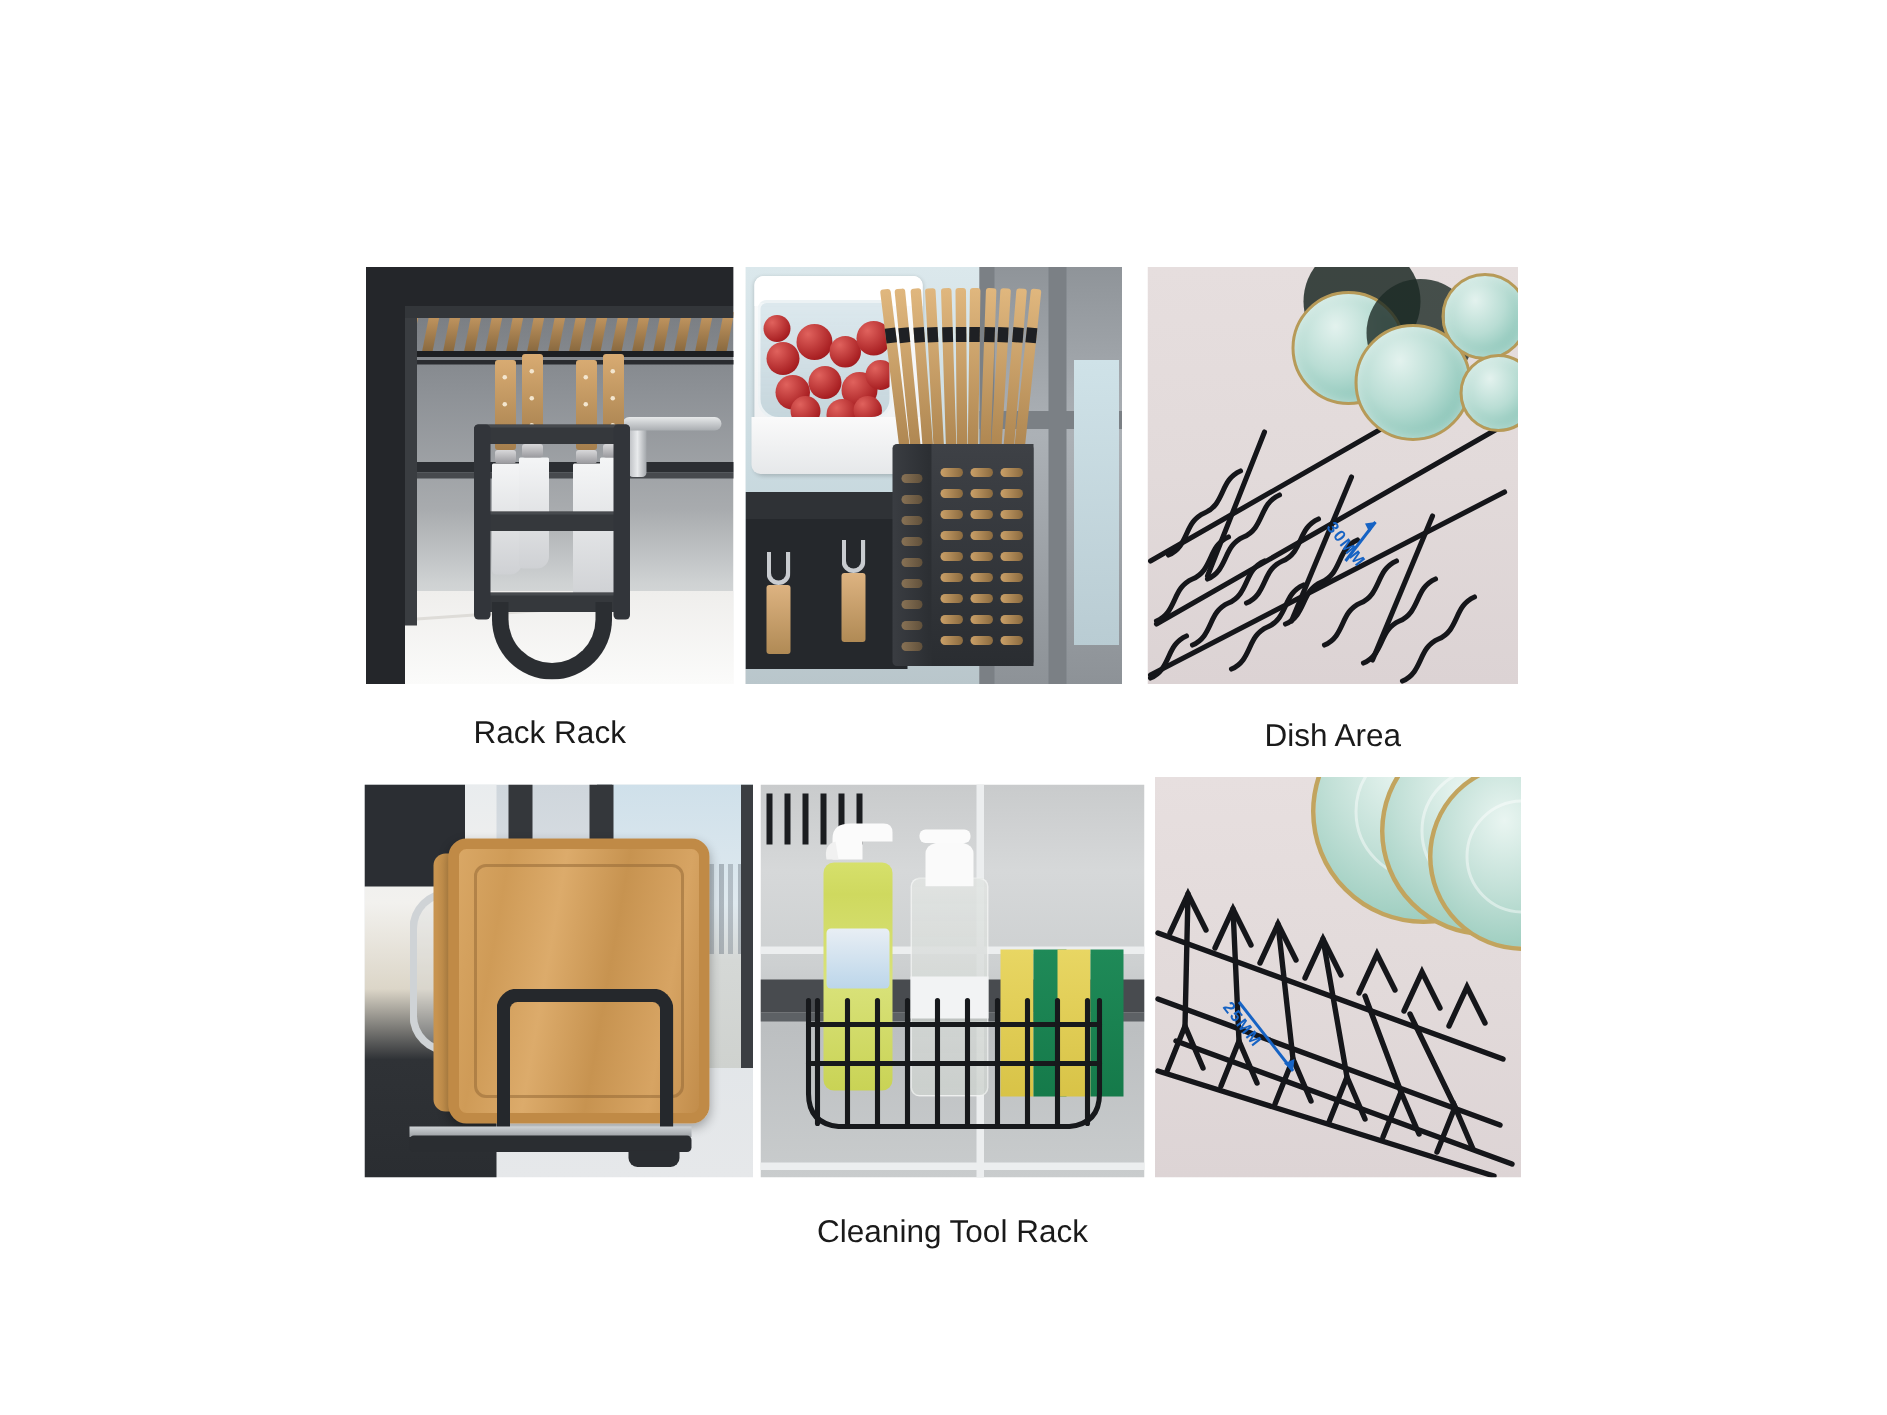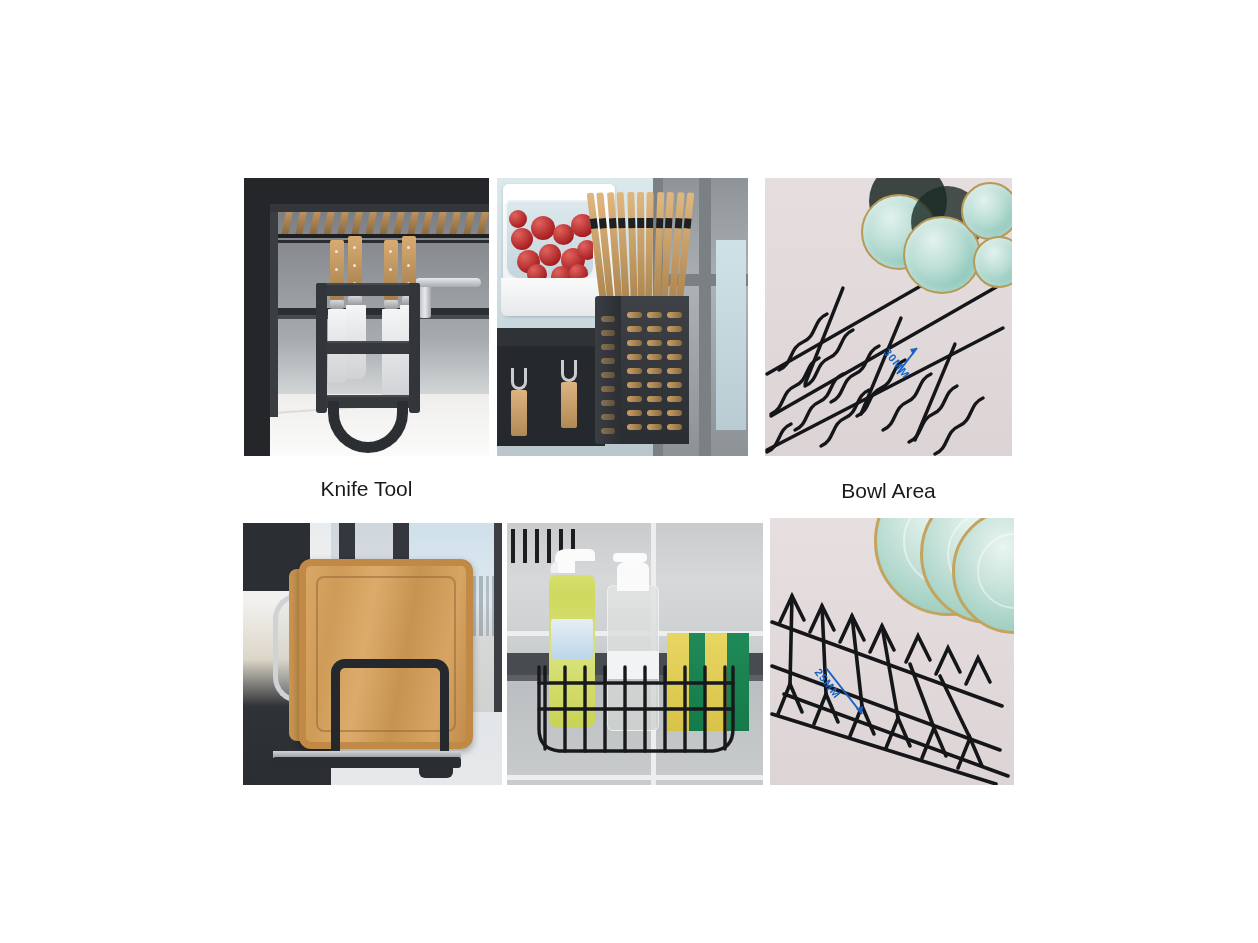--- a/index.html
+++ b/index.html
@@ -248,21 +248,21 @@
         <div class="side" style="left:93px;"></div>
         <div class="bow"></div>
       </div>
 
       <div class="topframe"></div>
       <div class="topframe2"></div>
       <div class="leftpost"></div>
       <div class="leftpost2"></div>
     </div>
   </div>
-  <div class="cap" style="left:244px; top:477px; width:245px;">Knife Tool</div>
+  <div class="cap" style="left:244px; top:477px; width:245px;">Rack Rack</div>
 
   <div class="tile" id="t2" style="left:497px; top:178px; width:251px; height:278px;">
     <div class="ph">
       <div class="wall"></div>
       <div class="winframe">
         <div class="mull" style="left:0; top:0; width:10px; height:100%;"></div>
         <div class="mull" style="left:0; top:96px; width:100%; height:12px;"></div>
         <div class="mull" style="left:46px; top:0; width:12px; height:100%;"></div>
       </div>
       <div class="glass"></div>
@@ -389,21 +389,21 @@
 
       <svg viewBox="0 0 247 278" preserveAspectRatio="none">
         <g stroke="#1663c4" stroke-width="2" fill="none">
           <path d="M132 196 L152 170"></path>
           <path d="M152 170 l-7 1 l3 6 z" fill="#1663c4" stroke="none"></path>
         </g>
       </svg>
       <div class="dim" style="left:126px; top:168px; transform:rotate(52deg); transform-origin:left top;">30MM</div>
     </div>
   </div>
-  <div class="cap" style="left:765px; top:479px; width:247px;">Bowl Area</div>
+  <div class="cap" style="left:765px; top:479px; width:247px;">Dish Area</div>
 
   <div class="tile" id="t4" style="left:243px; top:523px; width:259px; height:262px;">
     <div class="ph">
       <div class="winview">
         <div class="city"></div>
       </div>
       <div class="winmull" style="right:0; top:0; width:8px; height:72%;"></div>
       <div class="winmull" style="left:60%; top:0; width:10px; height:72%;"></div>
       <div class="counterL"></div>
       <div class="sinkwall"></div>
@@ -474,20 +474,21 @@
               <path d="M108 4 L108 88"></path>
             <path d="M128 4 L128 88"></path>
               <path d="M148 4 L148 88"></path>
               <path d="M168 4 L168 88"></path>
             <path d="M188 4 L188 86"></path>
           </g>
         </svg>
       </div>
     </div>
   </div>
+  <div class="cap" style="left:507px; top:810px; width:256px;">Cleaning Tool Rack</div>
 
   <div class="tile" id="t6" style="left:770px; top:518px; width:244px; height:267px;">
     <div class="ph">
 
       <div class="plate" style="left:104px; top:-52px; width:150px; height:150px;"></div>
       <div class="plate" style="left:150px; top:-34px; width:140px; height:140px;"></div>
       <div class="plate" style="left:182px; top:-10px; width:126px; height:126px;"></div>
 
       <svg viewBox="0 0 244 267" preserveAspectRatio="none">
         <g fill="none" stroke="#15161a" stroke-width="3.6" stroke-linecap="round">

